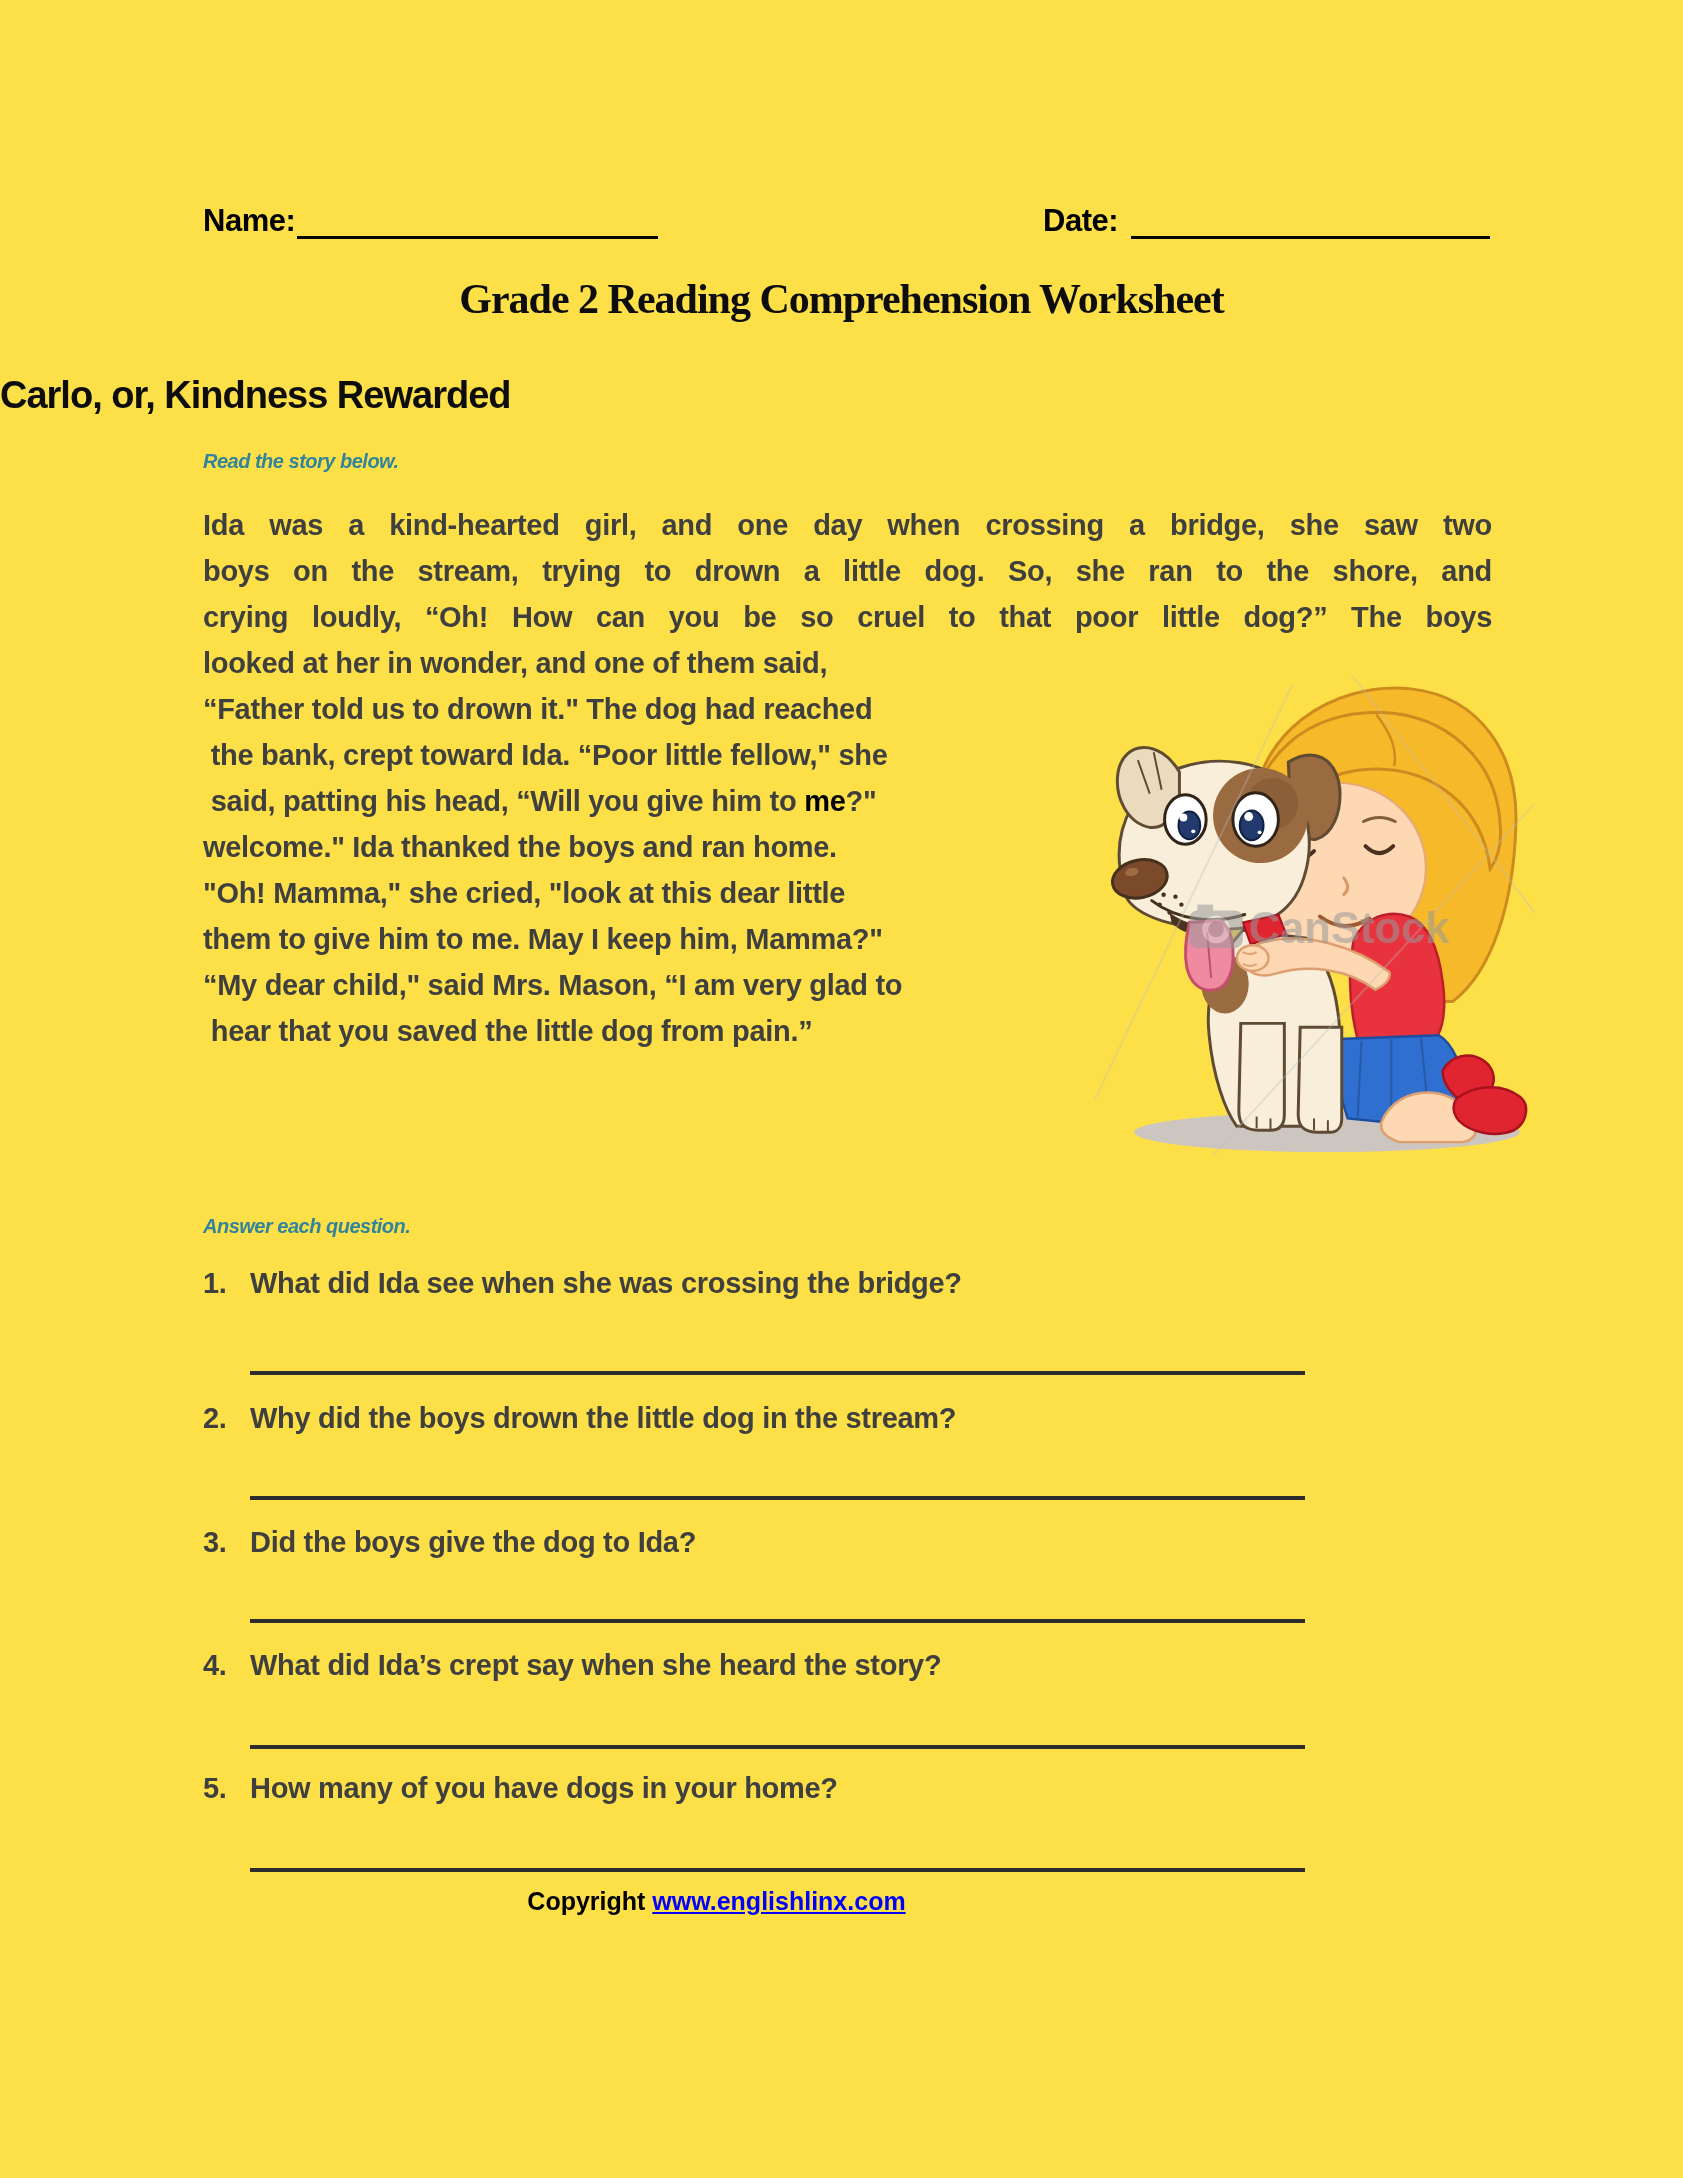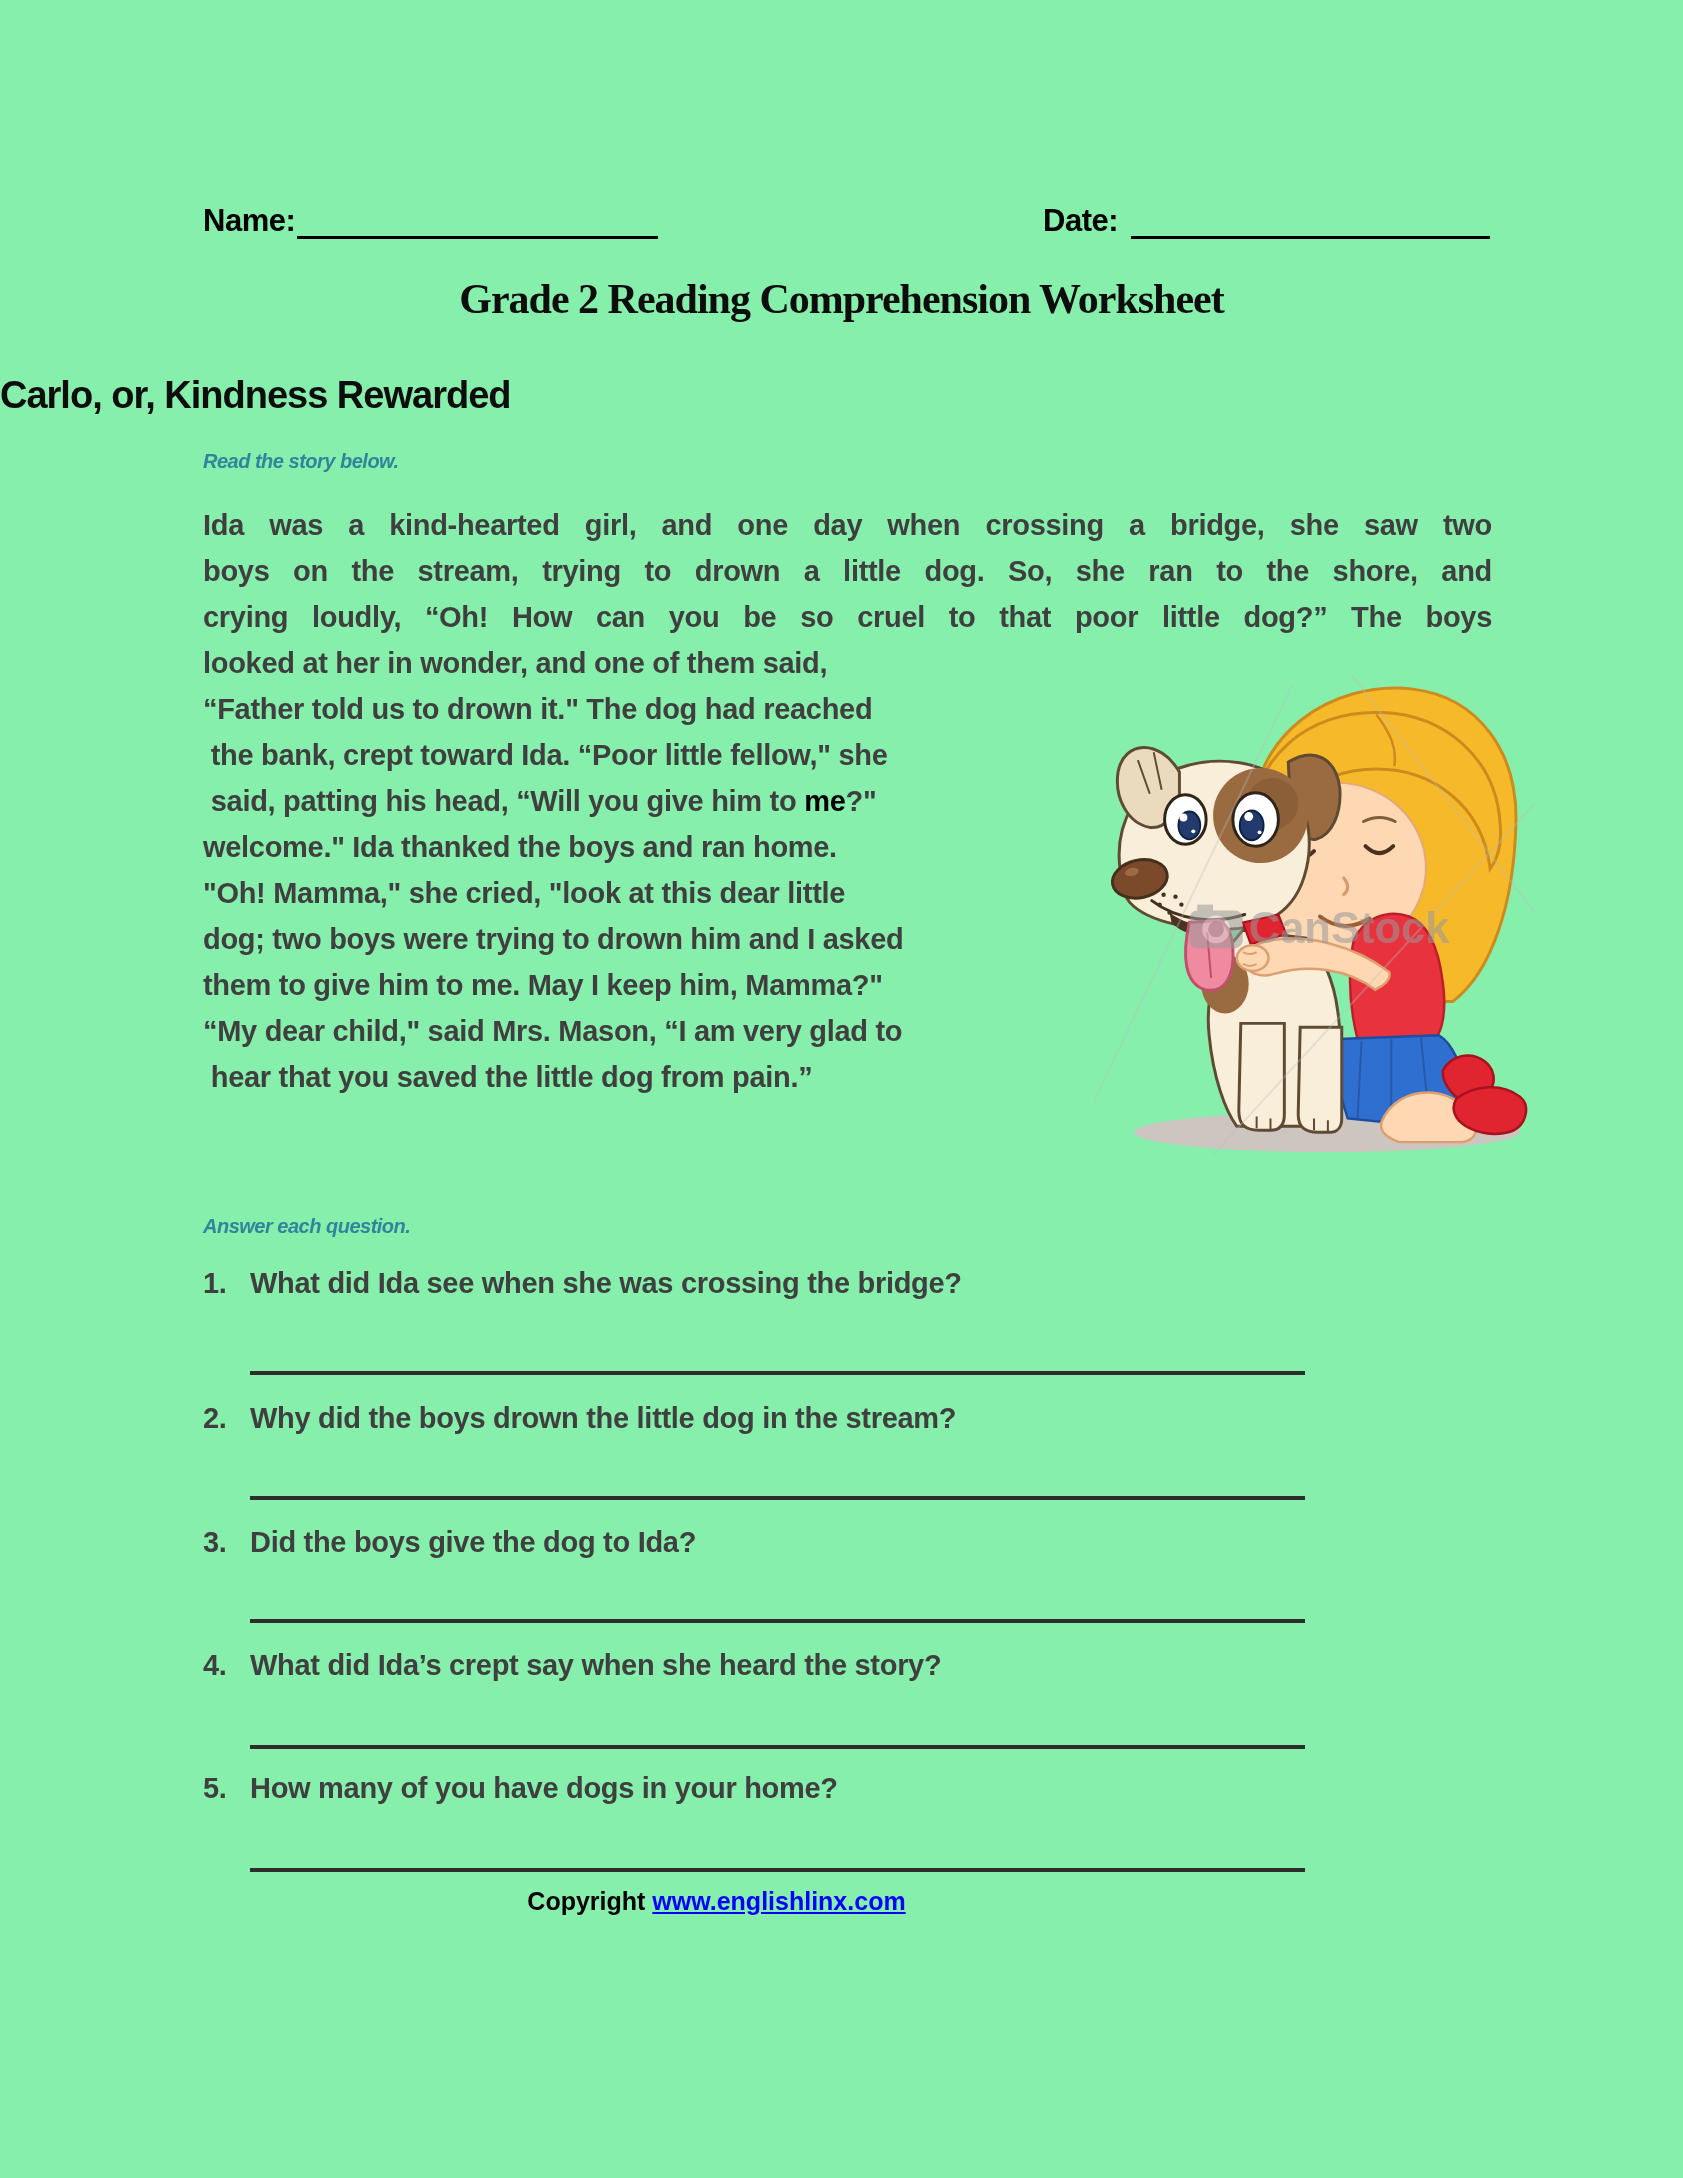--- a/index.html
+++ b/index.html
@@ -1,17 +1,17 @@
 <!DOCTYPE html>
 <html><head>
 <meta charset="utf-8">
 <style>
   html,body { margin:0; padding:0; background:#ffffff; }
   .page {
-    position:relative; width:1683px; height:2178px; background:#86efac;
+    position:relative; width:1683px; height:2178px; background:#fde047;
     font-family:"Liberation Sans", sans-serif; font-weight:700; overflow:hidden;
   }
   .hdr-label { position:absolute; font-size:31px; color:#000; letter-spacing:-0.5px; }
   .blank-line { position:absolute; height:0; border-top:3px solid #000; }
   .doc-title { position:absolute; left:0; top:275px; width:1683px; text-align:center;
                font-size:42px; color:#0d0d0d; letter-spacing:-1px;font-family:Liberation Serif, serif; }
   .doc-subtitle { position:absolute; left:0; top:374px; width:1683px; text-align:left;
                font-size:38px; color:#0d0d0d; letter-spacing:-1px; }
   .section-heading { position:absolute; left:203px; font-size:20px; letter-spacing:-0.5px;font-style:italic; }
   .story { position:absolute; left:203px; top:502px; width:1289px;
@@ -46,21 +46,20 @@
   <div class="story">
       <div class="story-line j">Ida was a kind-hearted girl, and one day when crossing a bridge, she saw two</div>
       <div class="story-line j">boys on the stream, trying to drown a little dog. So, she ran to the shore, and</div>
       <div class="story-line j">crying loudly, “Oh! How can you be so cruel to that poor little dog?” The boys</div>
       <div class="story-line">looked at her in wonder, and one of them said,</div>
       <div class="story-line">“Father told us to drown it." The dog had reached</div>
       <div class="story-line">&nbsp;the bank, crept toward Ida. “Poor little fellow," she</div>
       <div class="story-line"><span>&nbsp;said, patting his head, “Will you give him to </span><span class="emph">me</span><span>?"</span></div>
       <div class="story-line">welcome." Ida thanked the boys and ran home.</div>
       <div class="story-line">"Oh! Mamma," she cried, "look at this dear little</div>
-      <div class="story-line">dog; two boys were trying to drown him and I asked</div>
       <div class="story-line">them to give him to me. May I keep him, Mamma?"</div>
       <div class="story-line">“My dear child," said Mrs. Mason, “I am very glad to</div>
       <div class="story-line">&nbsp;hear that you saved the little dog from pain.”</div>
     </div>
 
   <svg class="illustration" viewBox="0 0 450 485">
 
     <ellipse cx="235" cy="462" rx="195" ry="20" fill="#cdc5bf"></ellipse>
 
     <g>

